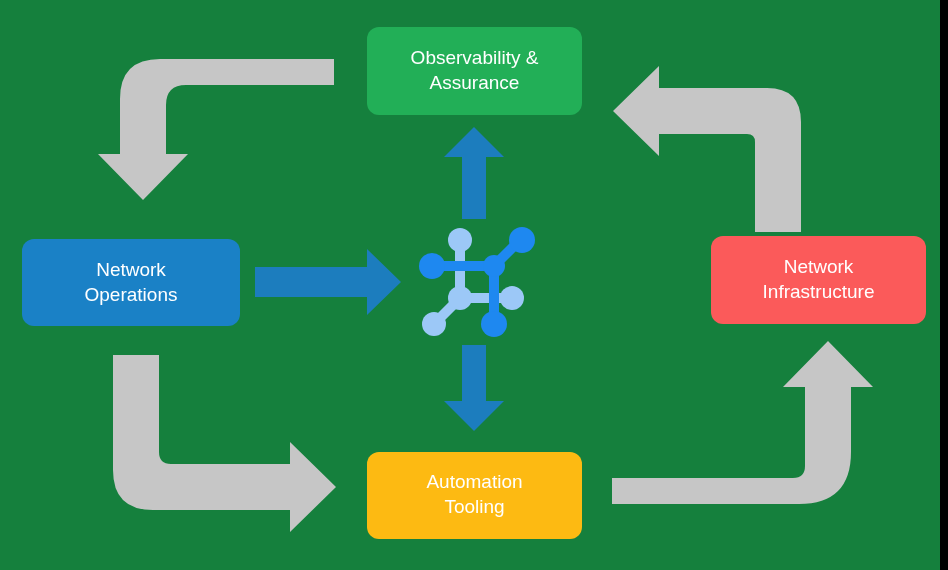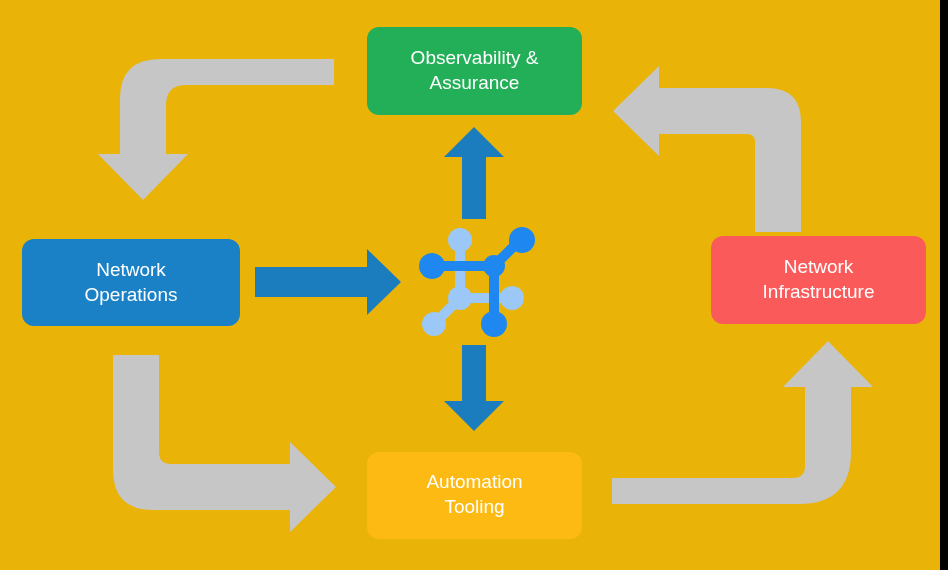--- a/index.html
+++ b/index.html
@@ -10,21 +10,21 @@
   body {
     width: 948px;
     height: 570px;
     overflow: hidden;
     font-family: "Liberation Sans", sans-serif;
   }
   #diagram-root {
     position: relative;
     width: 940px;
     height: 570px;
-    background: #eab308;
+    background: #15803d;
   }
   svg#diagram-svg {
     display: block;
     width: 948px;
     height: 570px;
   }
   .node-label {
     font-family: "Liberation Sans", sans-serif;
     font-size: 19px;
     fill: #ffffff;

